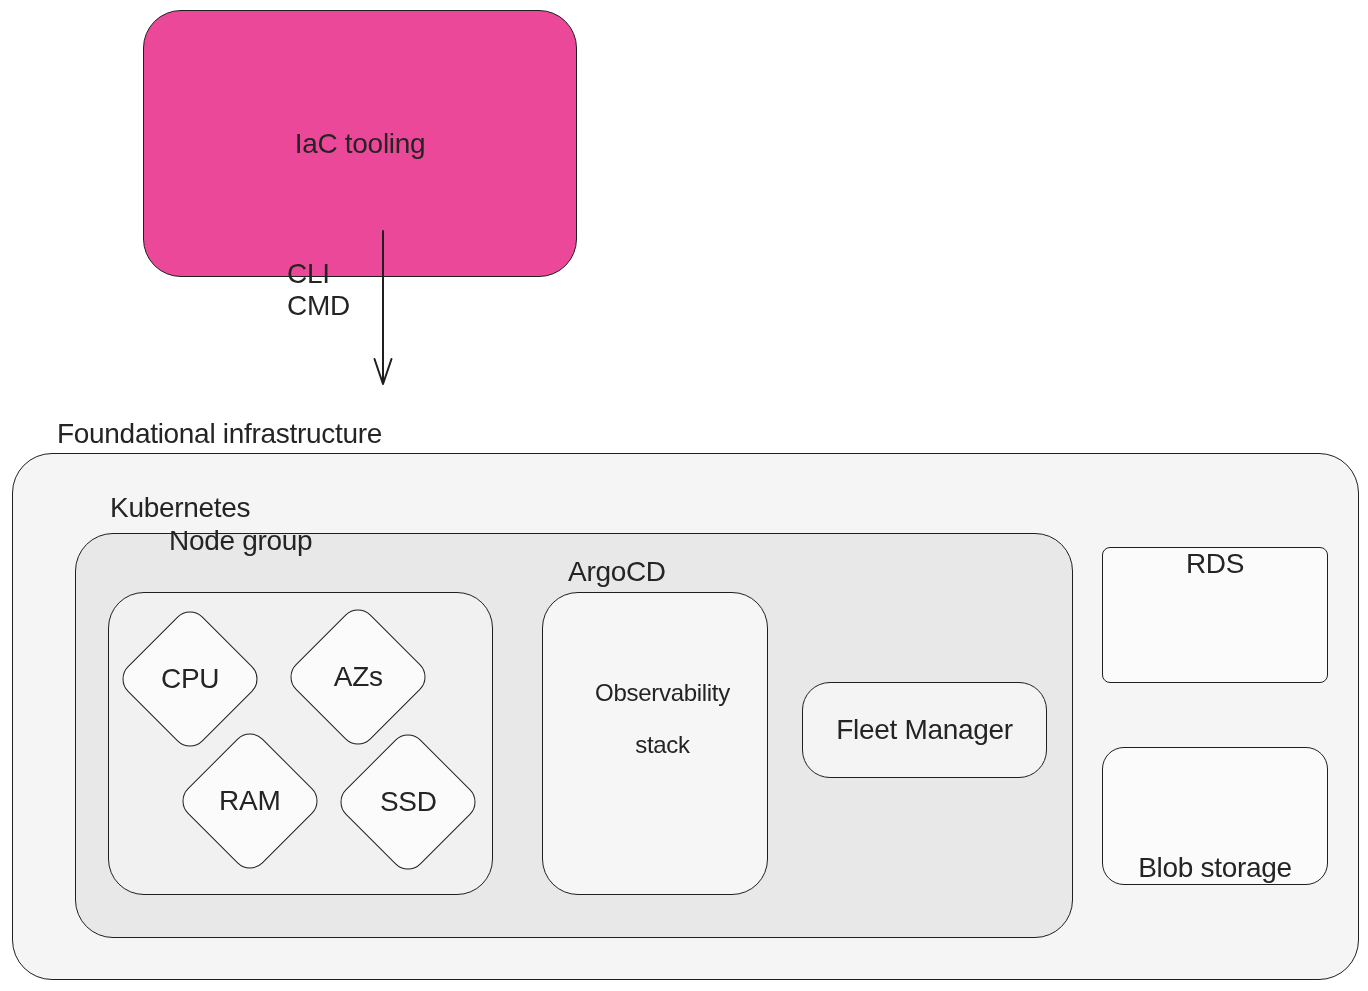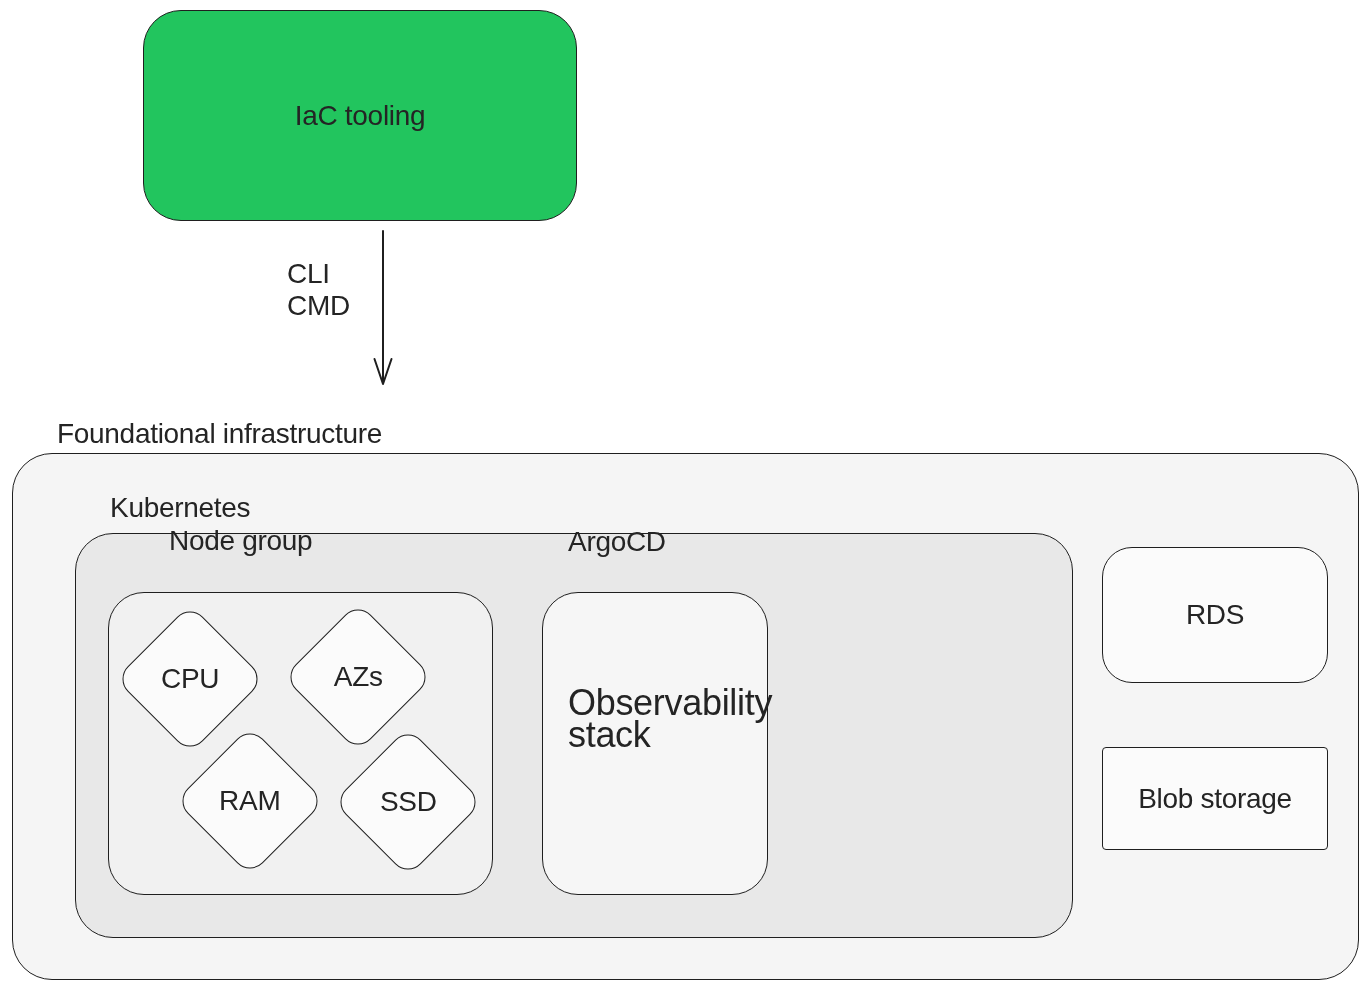--- a/index.html
+++ b/index.html
@@ -29,42 +29,42 @@
     line-height: 34px;
   }
   .node-text {
     font-size: 28px;
     letter-spacing: -0.3px;
   }
 
   
   .iac-box {
     left: 143px; top: 10px;
-    width: 434px; height: 211px;
+    width: 434px; height: 267px;
     border-radius: 38px;
-    background: #22c55e;
+    background: #ec4899;
     display: flex; align-items: center; justify-content: center;
   }
 
   
   .arrow-svg {
     position: absolute;
     left: 368px; top: 226px;
     width: 30px; height: 164px;
   }
   .arrow-label {
     left: 287px; top: 258px;
     line-height: 32px;
   }
 
   
   .lbl-foundational { left: 57px;  top: 397px; margin-top: 20px; }
   .lbl-kubernetes   { left: 110px; top: 491px; }
   .lbl-nodegroup    { left: 150px; top: 524px; margin-left: 19px; }
-  .lbl-argocd       { left: 568px; top: 525px; }
+  .lbl-argocd       { left: 568px; top: 555px; }
 
   
   .outer-box {
     left: 12px; top: 453px;
     width: 1347px; height: 527px;
     border-radius: 40px;
     background: #f5f5f5;
   }
   .k8s-box {
     left: 75px; top: 533px;
@@ -99,49 +99,50 @@
   
   .argocd-box {
     left: 542px; top: 592px;
     width: 226px; height: 303px;
     border-radius: 36px;
     background: #f6f6f6;
     display: flex; flex-direction: column; justify-content: center;
     padding: 0 10px 50px 25px;
   }
   .obs-text {
-    font-size: 36px;
+    font-size: 24px;
     letter-spacing: -0.3px;
-    line-height: 32px;
+    line-height: 52px;
     white-space: pre-line;
+    text-align: center;
   }
 
   
   .fleet-box {
     left: 802px; top: 682px;
     width: 245px; height: 96px;
     border-radius: 28px;
     background: #f4f4f4;
     display: flex; align-items: center; justify-content: center;
   }
 
   
   .rds-box {
     left: 1102px; top: 547px;
     width: 226px; height: 136px;
-    border-radius: 30px;
+    border-radius: 8px;
     background: #fbfbfb;
-    display: flex; align-items: center; justify-content: center;
+    display: flex; justify-content: center;
   }
   .blob-box {
     left: 1102px; top: 747px;
-    width: 226px; height: 103px;
-    border-radius: 4px;
+    width: 226px; height: 138px;
+    border-radius: 22px;
     background: #fbfbfb;
-    display: flex; align-items: center; justify-content: center;
+    display: flex; align-items: flex-end; justify-content: center;
   }
 </style>
 </head>
 <body>
 
 <div class="canvas">
 
   <div class="shape iac-box">
     <span class="node-text">IaC tooling</span>
   </div>
@@ -176,20 +177,23 @@
   <div class="diamond d-ssd">
     <span class="node-text">SSD</span>
   </div>
 
   <div class="label lbl-argocd">ArgoCD</div>
   <div class="shape argocd-box">
     <span class="obs-text">Observability
 stack</span>
   </div>
 
+  <div class="shape fleet-box">
+    <span class="node-text">Fleet Manager</span>
+  </div>
 
   <div class="shape rds-box">
     <span class="node-text">RDS</span>
   </div>
 
   <div class="shape blob-box">
     <span class="node-text">Blob storage</span>
   </div>
 
 </div>

